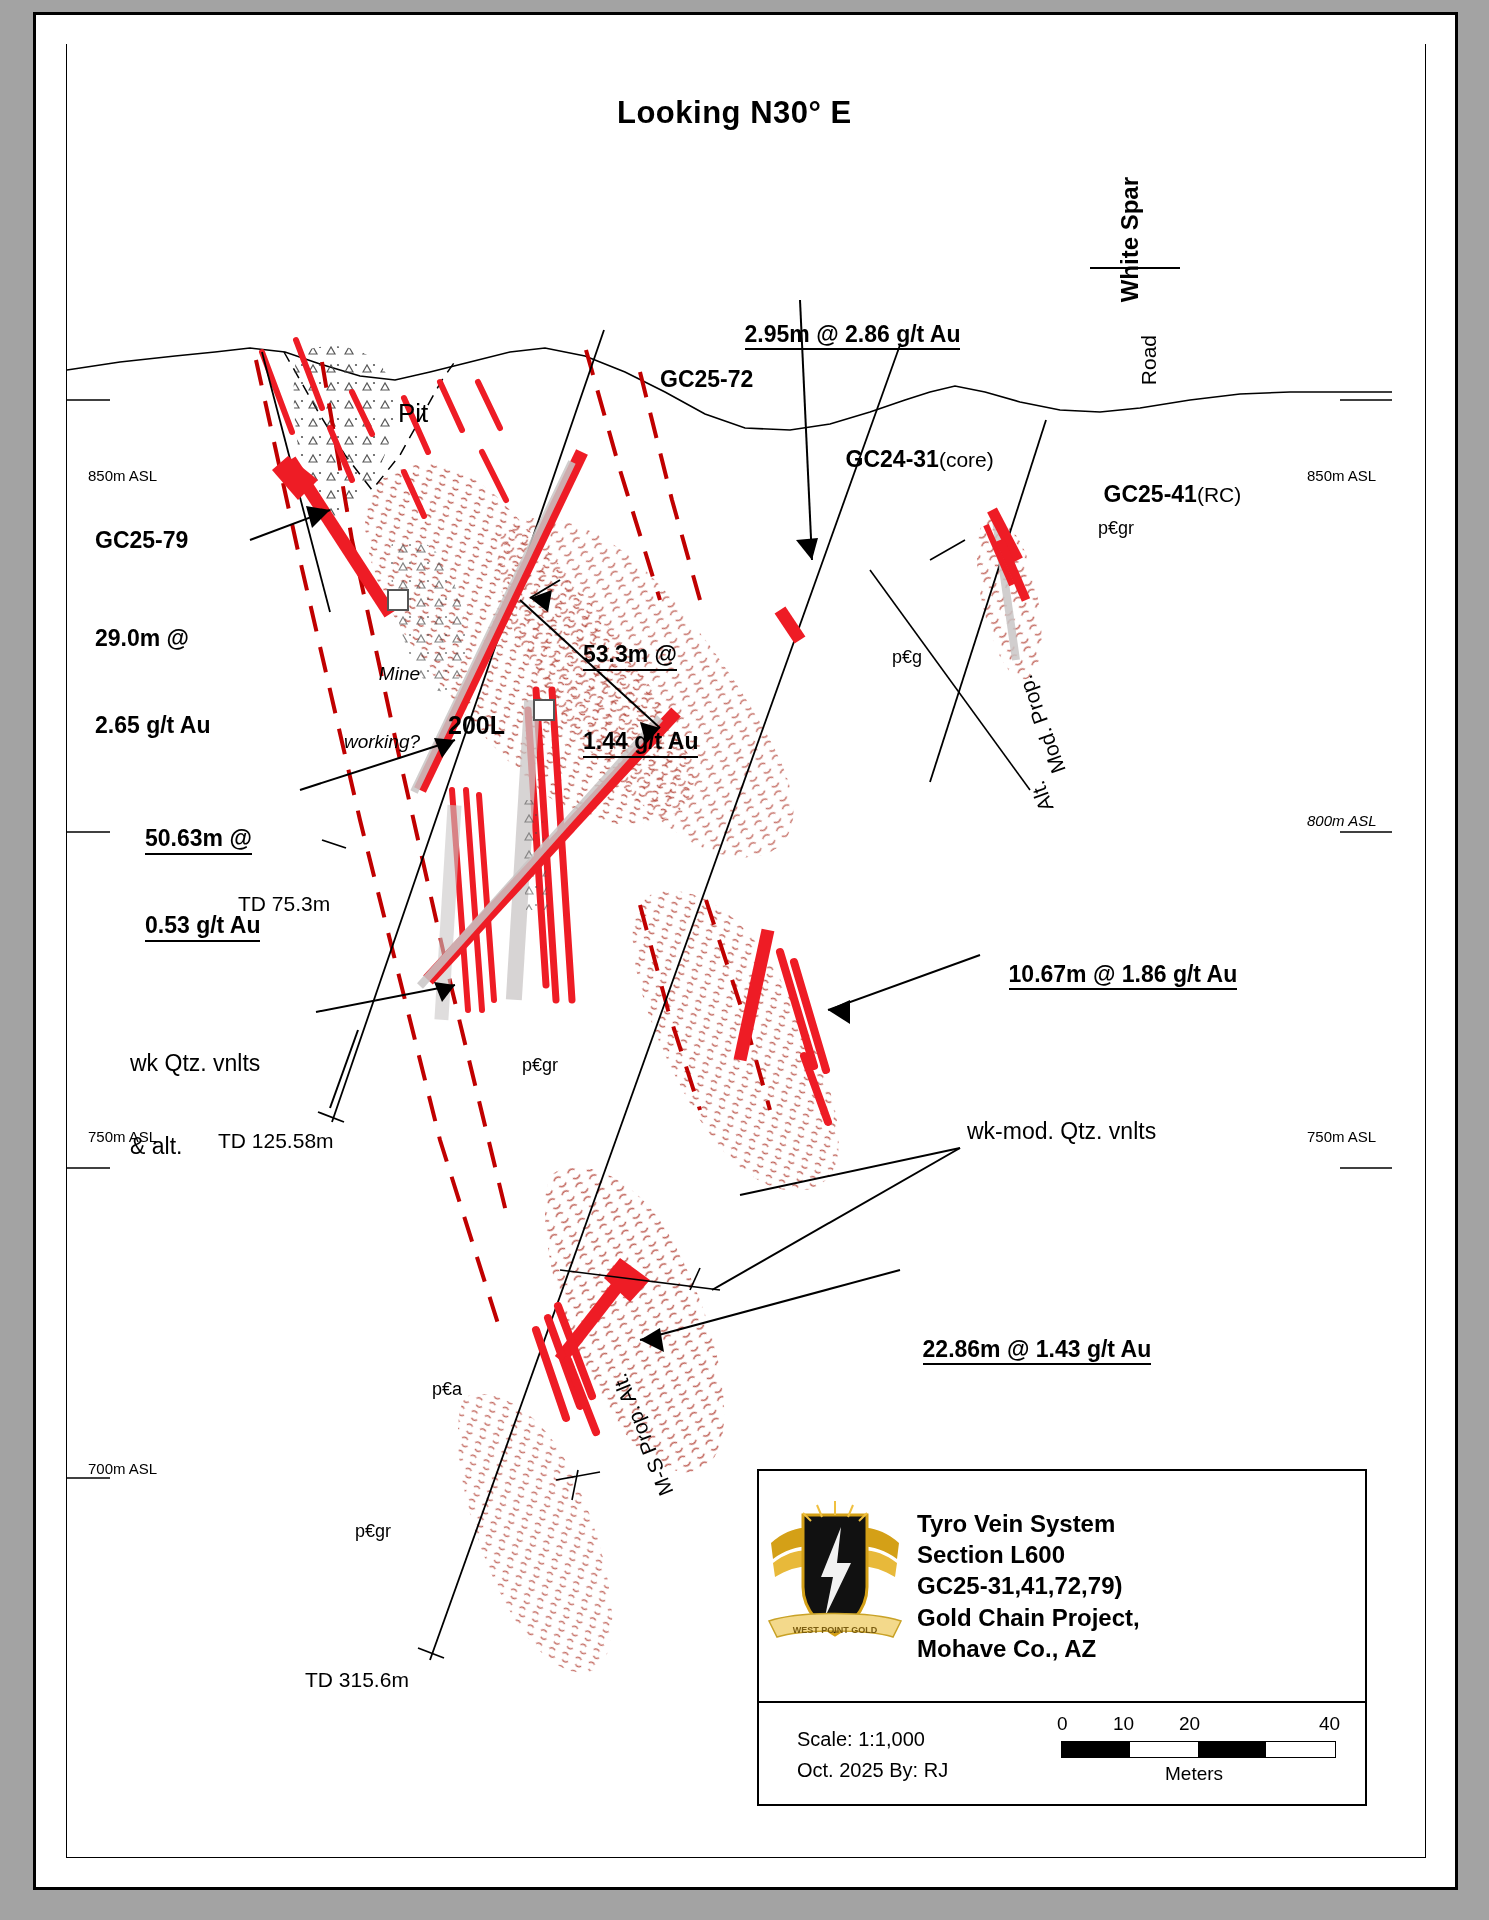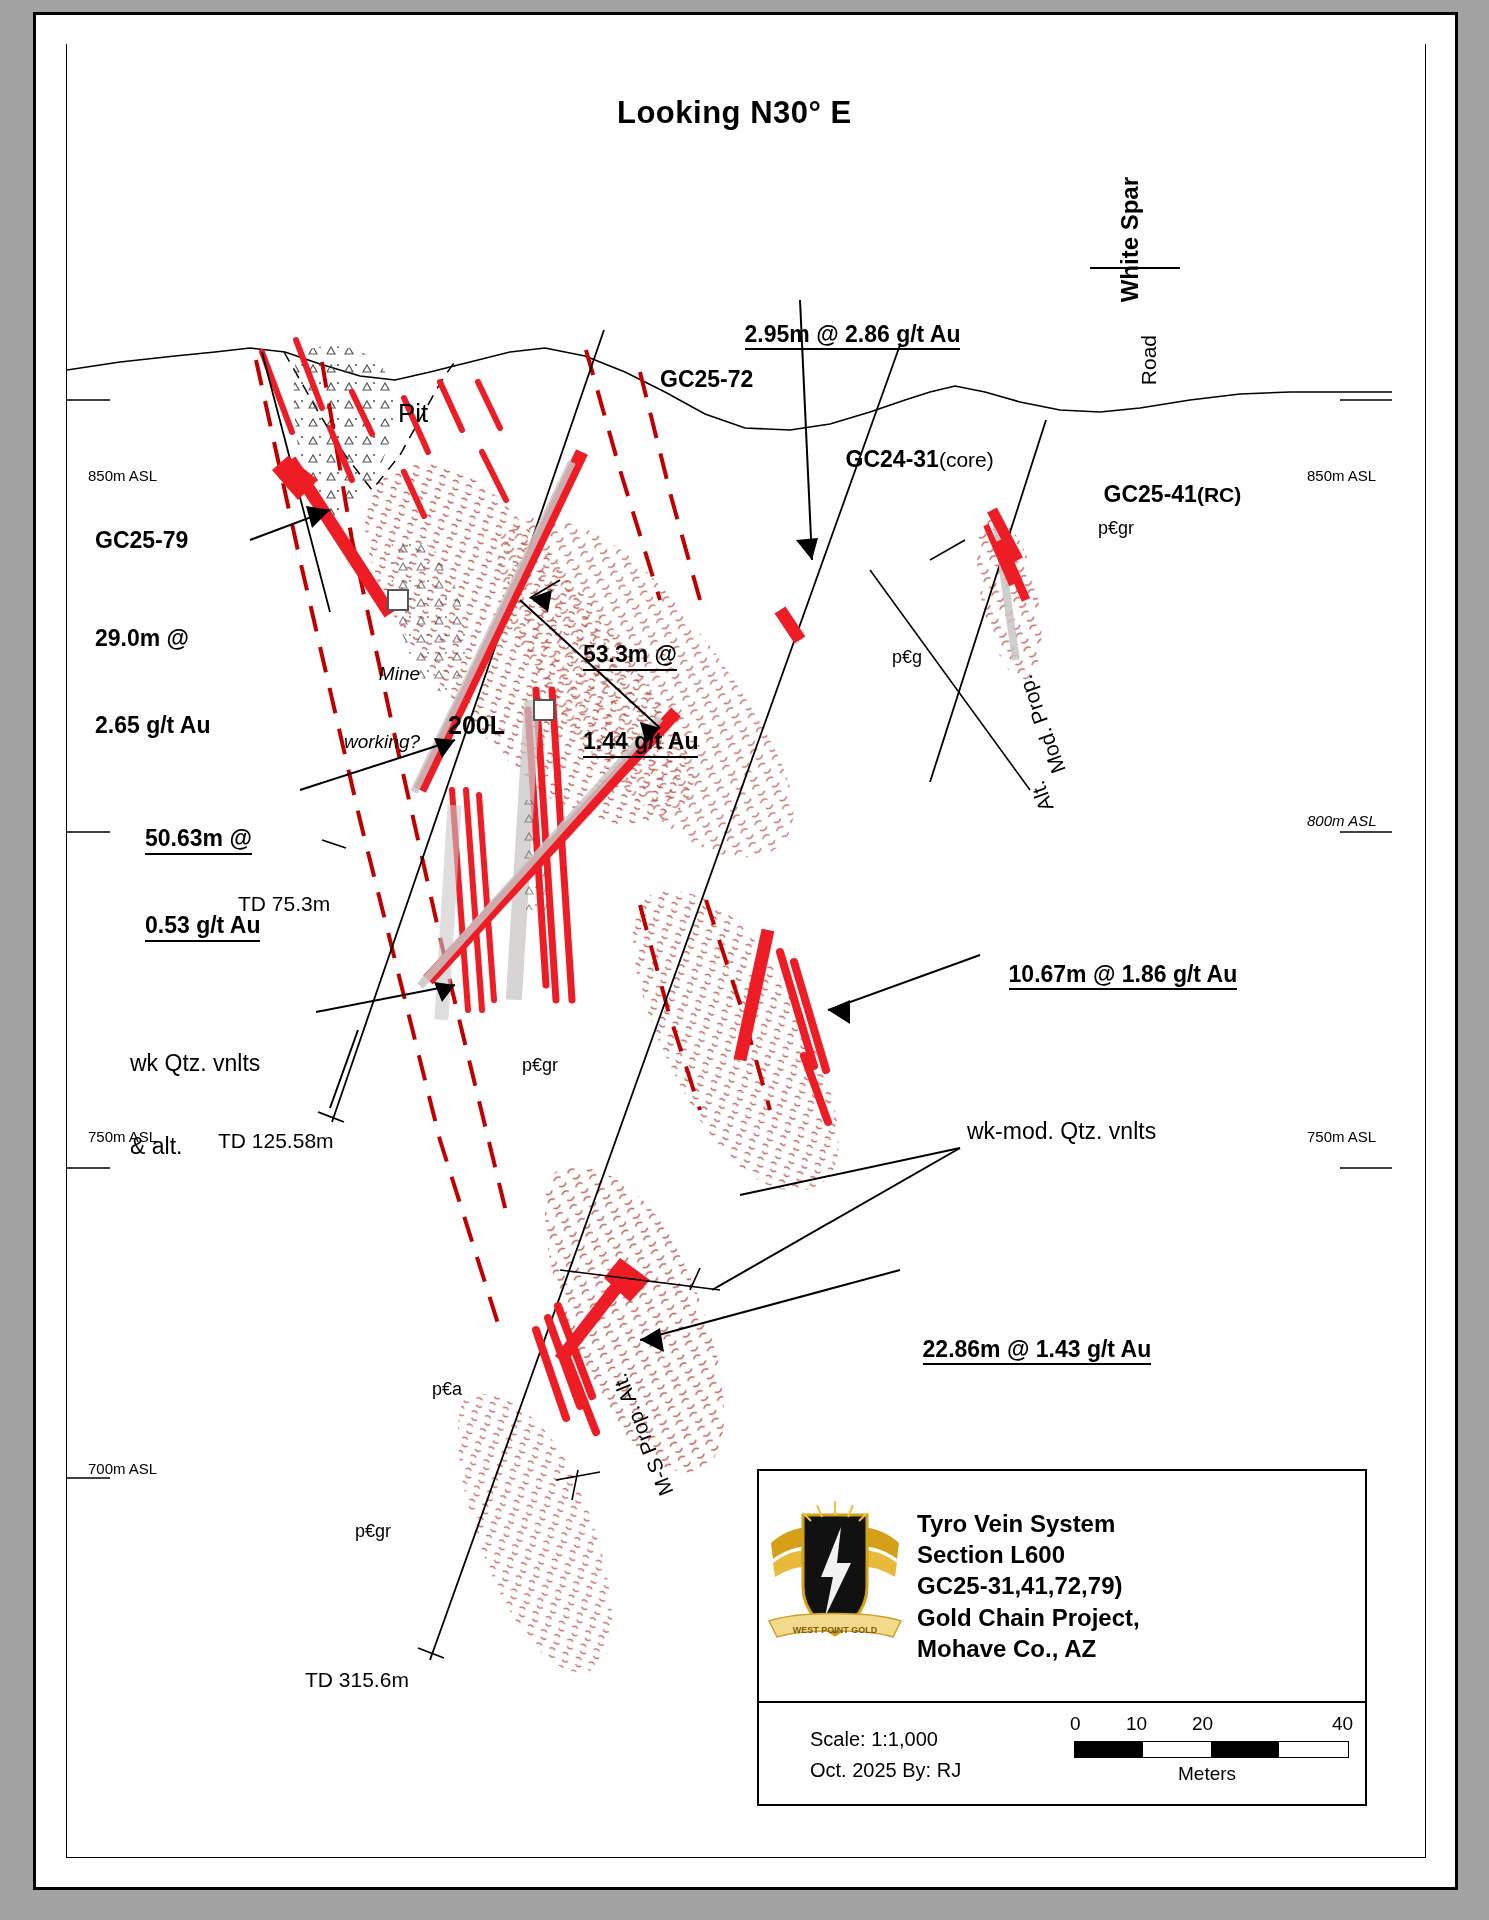--- a/index.html
+++ b/index.html
@@ -103,21 +103,20 @@
   #legend-text {
     font-size: 24px;
     font-weight: bold;
     line-height: 1.3;
     padding-left: 6px;
   }
   #legend-bottom {
     display: flex;
     height: 103px;
     align-items: center;
-    margin-left: 13px;
   }
   #legend-scale-text {
     font-size: 20px;
     line-height: 1.55;
     padding-left: 38px;
     flex: 0 0 250px;
   }
   #scalebar-wrap {
     position: relative;
     flex: 1;
@@ -365,21 +364,21 @@
   </div>
 
   <div class="lbl bold" style="left:448px; top:710px; font-size:25px;">200L</div>
 
   <div class="lbl hole" style="left:95px; top:527px;">GC25-79</div>
   <div class="lbl hole" style="left:660px; top:366px;">GC25-72</div>
   <div class="lbl" style="left:820px; top:418px; font-size:23px; font-weight:bold;">
     <span>GC24-31</span><span style="font-weight:normal; font-size:21px;">(core)</span>
   </div>
   <div class="lbl" style="left:1078px; top:453px; font-size:23px; font-weight:bold;">
-    <span>GC25-41</span><span style="font-weight:bold; font-size:21px;margin-top:39px;">(RC)</span>
+    <span>GC25-41</span><span style="font-weight:normal; font-size:21px;margin-top:39px;">(RC)</span>
   </div>
 
   <div class="lbl assay" style="left:719px; top:293px;">
     <span class="uline">2.95m @ 2.86 g/t Au</span>
   </div>
 
   <div class="lbl assay" style="left:95px; top:570px;">
     <div>29.0m @</div>
     <div style="margin-top:4px;">2.65 g/t Au</div>
   </div>

